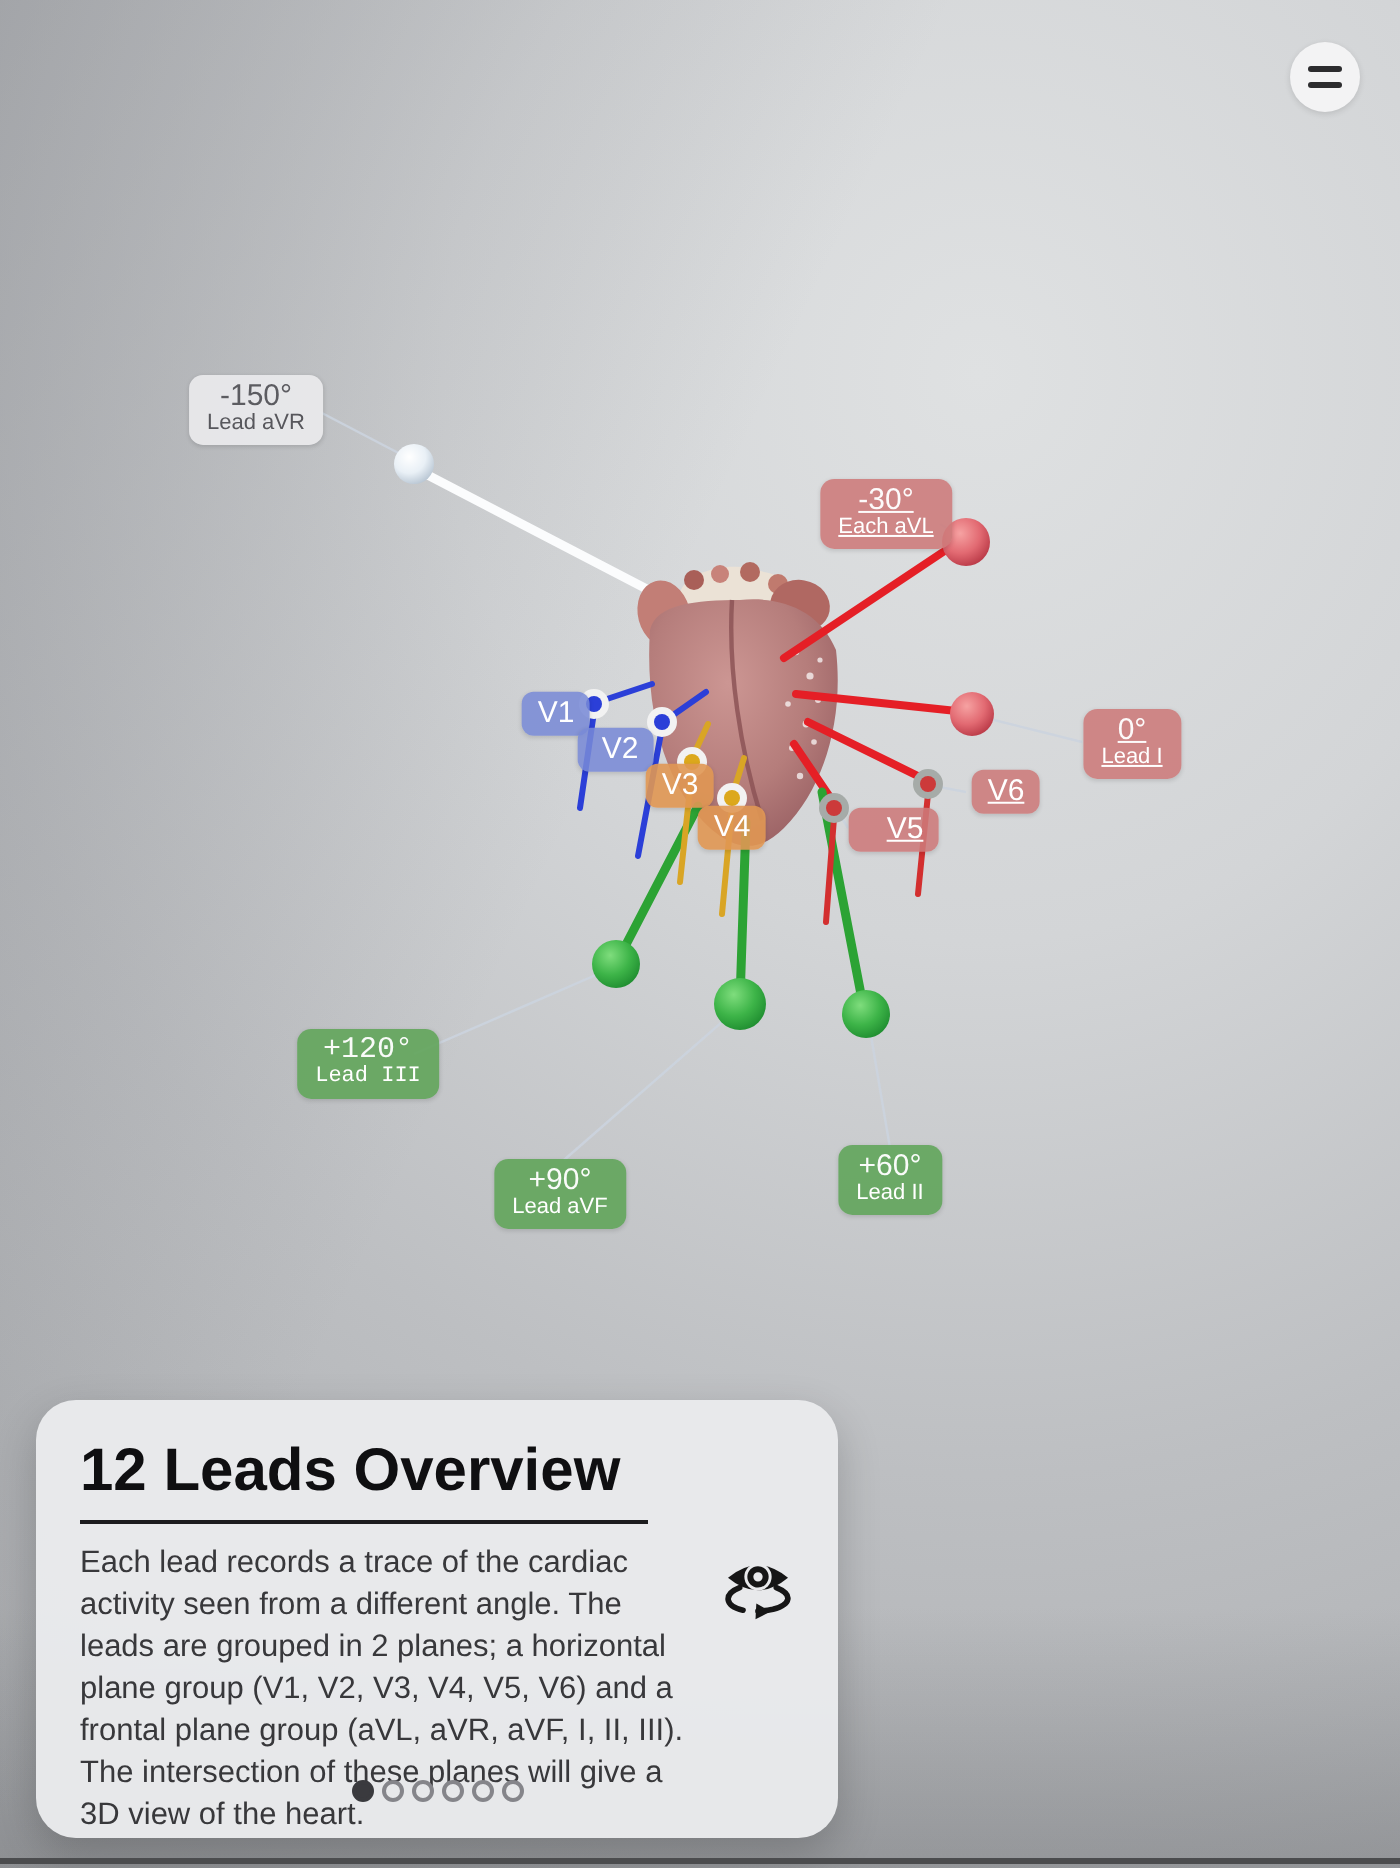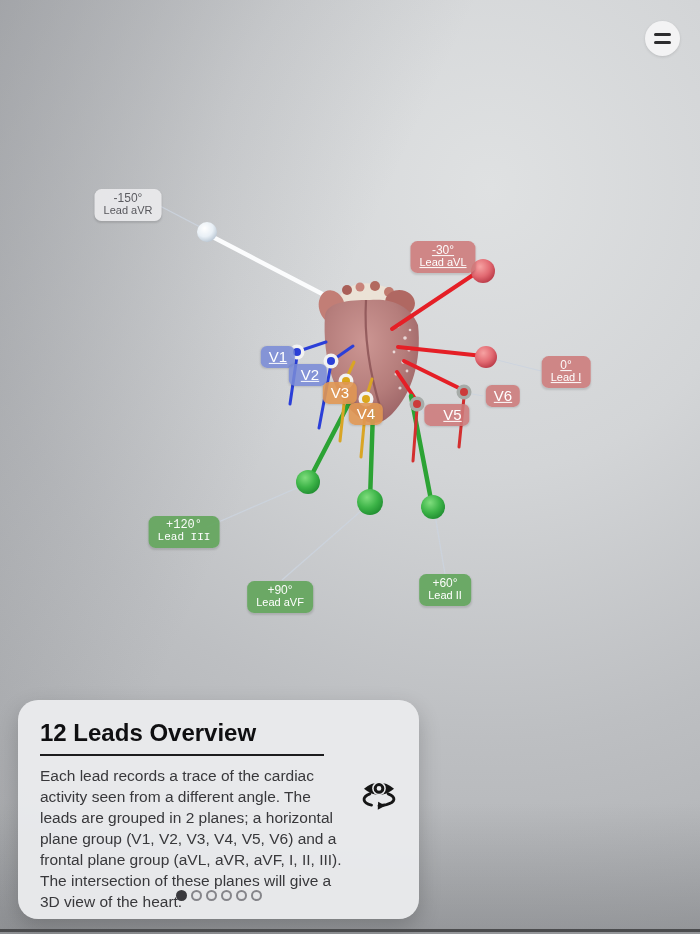--- a/index.html
+++ b/index.html
@@ -17,35 +17,35 @@
   
   .menu-btn{position:absolute;left:645px;top:21px;width:35px;height:35px;border-radius:50%;
     background:#f3f3f4;box-shadow:0 1px 3px rgba(0,0,0,.12);
     display:flex;flex-direction:column;justify-content:center;align-items:center;gap:5px;cursor:pointer;}
   .menu-btn .bar{width:17px;height:2.6px;background:#2c2c2e;border-radius:2px;}
 
   
   .lead-label{position:absolute;transform:translate(-50%,-50%);text-align:center;color:#fff;
     border-radius:7px;padding:3px 9px 4px;line-height:1.08;white-space:nowrap;
     box-shadow:0 1px 2px rgba(0,0,0,.12);}
-  .lead-label .angle{display:block;font-size:12px;opacity:.96;}
+  .lead-label .angle{display:block;font-size:15px;opacity:.96;}
   .lead-label .name{display:block;font-size:11px;}
   .chip{position:absolute;transform:translate(-50%,-50%);color:#fff;border-radius:6px;
     padding:2px 8px 3px;font-size:15px;line-height:1.15;white-space:nowrap;
     box-shadow:0 1px 2px rgba(0,0,0,.12);}
   .c-gray{background:rgba(233,234,236,.93);color:#57575c;}
   .c-rose{background:rgba(205,122,122,.88);text-decoration:underline;}
-  .c-blue{background:rgba(120,137,214,.86);text-decoration:underline;}
+  .c-blue{background:rgba(120,137,214,.86);}
   .c-orange{background:rgba(224,151,83,.90);}
   .c-green{background:rgba(100,166,94,.93);}
 
   
   .info-card{position:absolute;left:18px;top:700px;width:401px;height:219px;border-radius:20px;
     background:rgba(233,234,236,.97);box-shadow:0 8px 22px rgba(0,0,0,.20);}
-  .info-card .title{margin:19px 22px 0 22px;font-size:24px;font-weight:700;color:#0f0f11;}
+  .info-card .title{margin:19px 22px 0 22px;font-size:30px;font-weight:700;color:#0f0f11;}
   .info-card .title-rule{margin:7px 0 0 22px;width:284px;height:2px;background:#1c1c1e;}
   .info-card .body{margin:9px 0 0 22px;width:312px;font-size:15.5px;line-height:21px;color:#38383b;}
   .view-btn{position:absolute;right:14px;top:70px;width:52px;height:46px;display:flex;
     align-items:center;justify-content:center;cursor:pointer;background:none;border:none;}
   .dots{position:absolute;left:158px;bottom:18px;display:flex;gap:4px;align-items:center;}
   .dot{width:11px;height:11px;border-radius:50%;border:2px solid #85858a;box-sizing:border-box;}
   .dot.active{background:#3a3a3e;border-color:#3a3a3e;}
 </style>
 </head>
 <body>
@@ -167,21 +167,21 @@
       <circle cx="433" cy="507" r="12" fill="url(#gGreen)"></circle>
     </g>
   </svg>
 
   <div class="lead-label c-gray" style="left:128px;top:205px;">
     <span class="angle">-150°</span>
     <span class="name">Lead aVR</span>
   </div>
   <div class="lead-label c-rose" style="left:443px;top:257px;">
     <span class="angle">-30°</span>
-    <span class="name">Lead aVL</span>
+    <span class="name">Each aVL</span>
   </div>
   <div class="lead-label c-rose" style="left:566px;top:372px;">
     <span class="angle">0°</span>
     <span class="name">Lead I</span>
   </div>
   <div class="lead-label c-green" style="left:184px;top:532px;font-family:Liberation Mono, monospace;">
     <span class="angle">+120°</span>
     <span class="name">Lead III</span>
   </div>
   <div class="lead-label c-green" style="left:280px;top:597px;">

